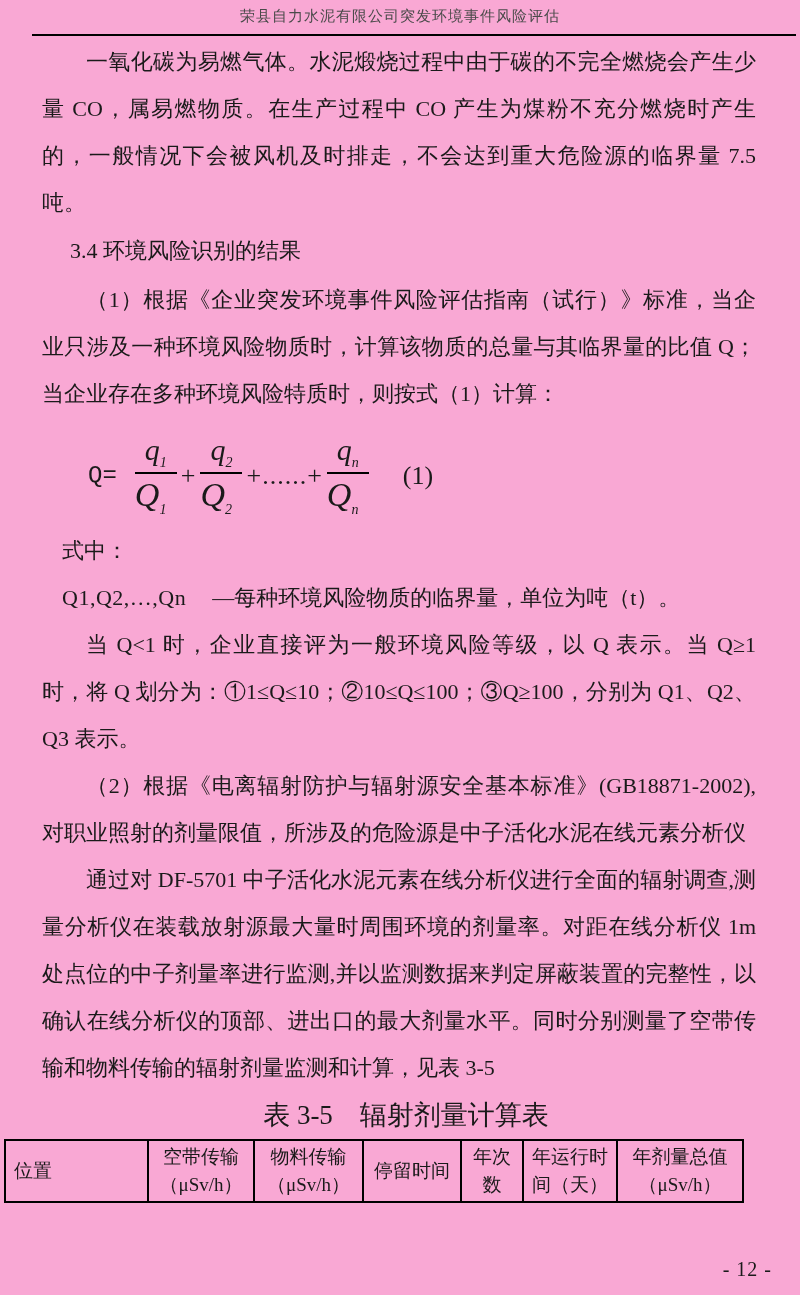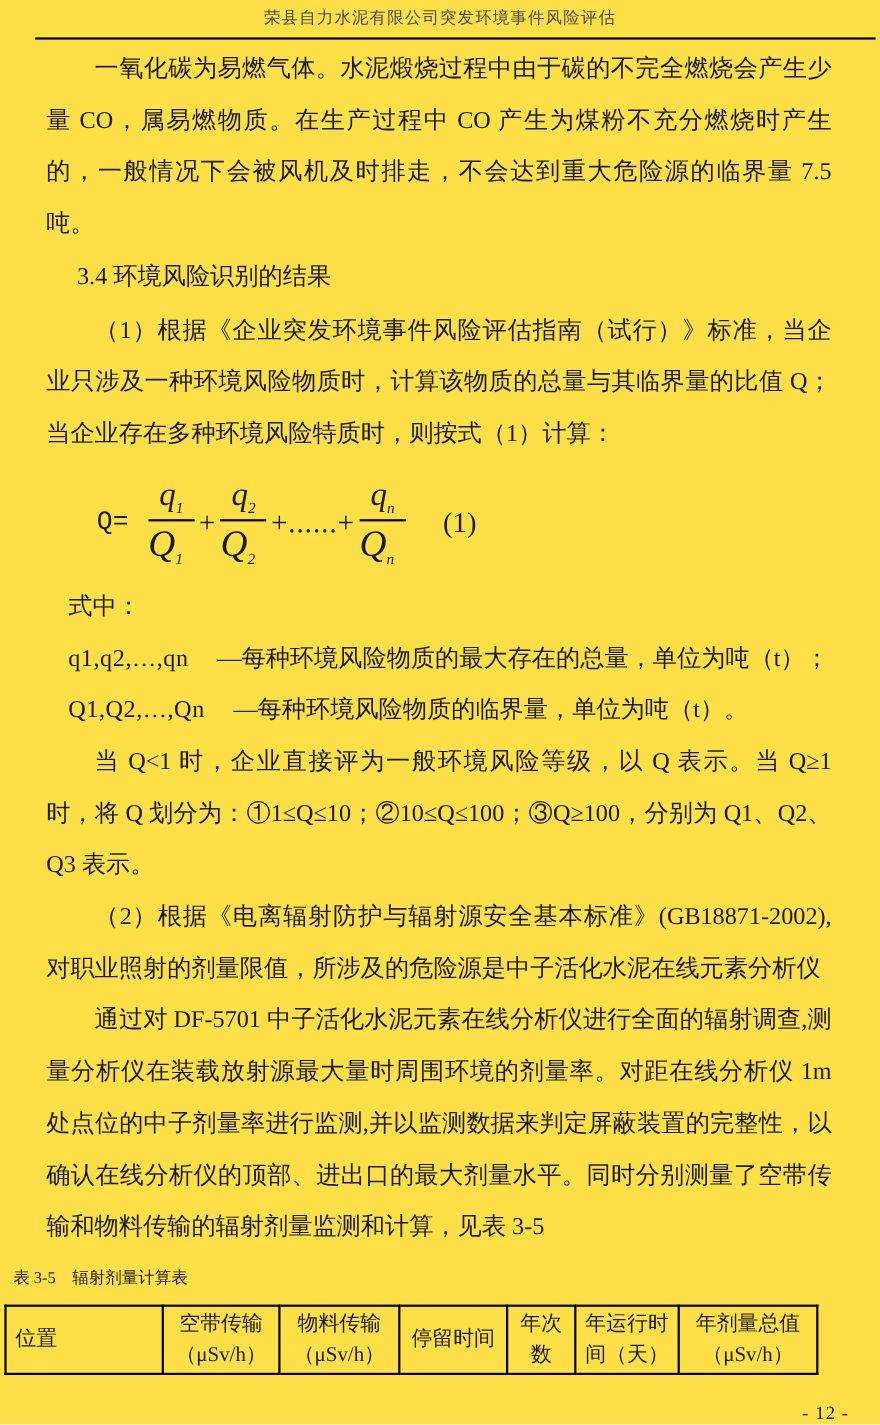--- a/index.html
+++ b/index.html
@@ -6,21 +6,21 @@
   html, body {
     width: 800px;
     background: #ffffff;
     font-family: "Liberation Serif", "DejaVu Serif", serif;
     color: #1a1a1a;
   }
   .page {
     position: relative;
     width: 800px;
     height: 1295px;
-    background: #fde047;
+    background: #f9a8d4;
     overflow: hidden;
   }
   .doc-header {
     padding-top: 7px;
     text-align: center;
     font-size: 15px;
     color: #4a4a4a;
     letter-spacing: 1px;
   }
   .header-rule {
@@ -52,43 +52,43 @@
   .frac { display: inline-block; font-style: italic; font-size: 30px; line-height: 1.1; }
   .frac .num { display: block; border-bottom: 2px solid #000; padding: 0 10px 2px 10px; }
   .frac .den { display: block; padding-top: 2px; font-size: 34px; }
   .frac sub { font-size: 14px; font-style: italic; }
   .f-op { font-style: normal; font-size: 26px; margin: 0 4px; letter-spacing: 1px; }
   .f-label { margin-left: 34px; font-size: 26px; }
   .def-line { padding-left: 20px; }
   .def-term { letter-spacing: 0.5px; }
   .def-gap { display: inline-block; width: 26px; }
   
-  .table-title { text-align: left; font-size: 15px; line-height: 44px; margin-top: 2px; margin-left: 12px; }
+  .table-title { text-align: center; font-size: 27px; line-height: 44px; margin-top: 2px; margin-left: 12px; }
   table.dose {
     border-collapse: collapse;
     margin: 2px 0 0 4px;
     width: 738px;
     table-layout: fixed;
     font-size: 19px;
   }
   table.dose th, table.dose td {
     border: 2px solid #000;
     text-align: center;
     vertical-align: middle;
     padding: 1px 3px;
     font-weight: normal;
     line-height: 1.45;
   }
   table.dose thead th { height: 62px; }
   table.dose th.left { text-align: left; padding-left: 8px; }
   .page-number {
     position: absolute;
     right: 28px;
-    bottom: 0;
-    font-size: 17px;
+    bottom: 14px;
+    font-size: 20px;
     letter-spacing: 1px;
   }
 </style>
 </head>
 <body>
 
 <div class="page">
 
   <div class="doc-header">荣县自力水泥有限公司突发环境事件风险评估</div>
   <hr class="header-rule">
@@ -115,21 +115,20 @@
       <span class="f-op">+......+</span>
       <span class="frac">
         <span class="num"><span>q</span><sub>n</sub></span>
         <span class="den"><span>Q</span><sub>n</sub></span>
       </span>
       <span class="f-label">(1)</span>
     </div>
 
     <p class="def-line">式中：</p>
 
-    <p class="def-line"><span class="def-term">q1,q2,…,qn</span><span class="def-gap"></span><span>—每种环境风险物质的最大存在的总量，单位为吨（t）；</span></p>
 
     <p class="def-line"><span class="def-term">Q1,Q2,…,Qn</span><span class="def-gap"></span><span>—每种环境风险物质的临界量，单位为吨（t）。</span></p>
 
     <p class="para">当 Q&lt;1 时，企业直接评为一般环境风险等级，以 Q 表示。当 Q≥1 时，将 Q 划分为：①1≤Q≤10；②10≤Q≤100；③Q≥100，分别为 Q1、Q2、Q3 表示。</p>
 
 
     <p class="para">（2）根据《电离辐射防护与辐射源安全基本标准》(GB18871-2002),对职业照射的剂量限值，所涉及的危险源是中子活化水泥在线元素分析仪</p>
 
     <p class="para">通过对 DF-5701 中子活化水泥元素在线分析仪进行全面的辐射调查,测量分析仪在装载放射源最大量时周围环境的剂量率。对距在线分析仪 1m 处点位的中子剂量率进行监测,并以监测数据来判定屏蔽装置的完整性，以确认在线分析仪的顶部、进出口的最大剂量水平。同时分别测量了空带传输和物料传输的辐射剂量监测和计算，见表 3-5</p>
 

